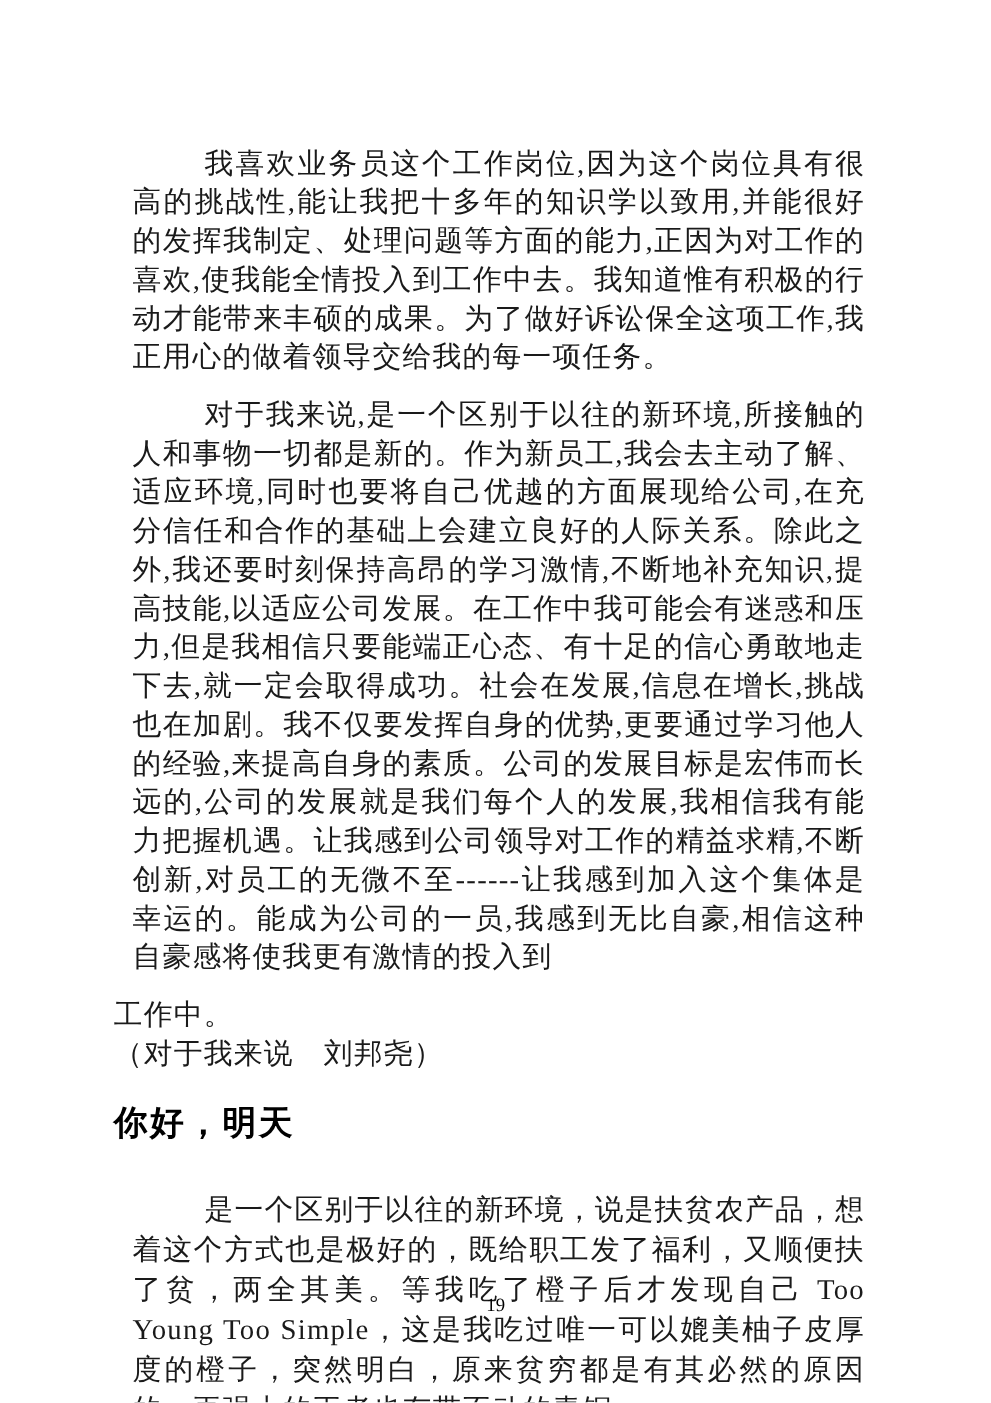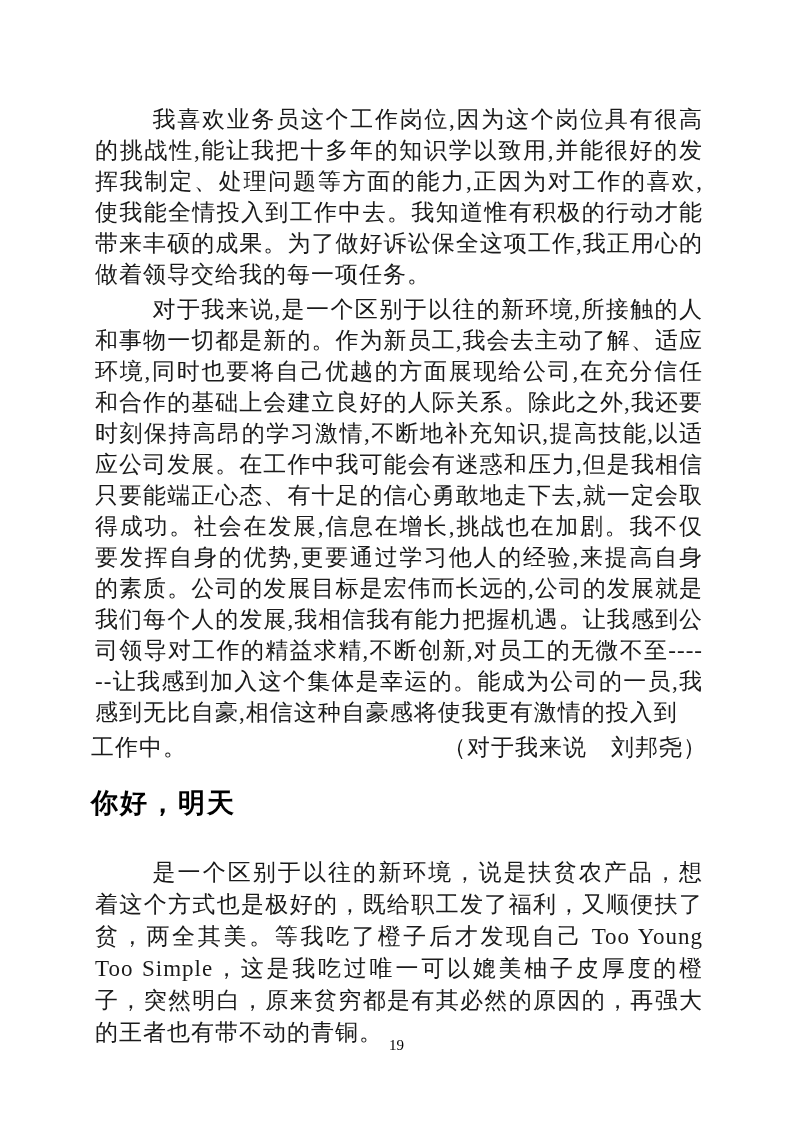--- a/index.html
+++ b/index.html
@@ -13,39 +13,40 @@
     height: 1122px;
     background: #ffffff;
     box-sizing: border-box;
     padding: 100px 86px 0 91px;
     overflow: hidden;
   }
   .content {
     width: 616px;
   }
   .body-para {
-    margin: 4px;
+    margin: 15px;
     font-family: "Liberation Serif", "DejaVu Serif", serif;
     font-size: 23px;
     line-height: 31px;
     letter-spacing: 1px;
     color: #1a1a1a;
     text-align: justify;
     text-justify: inter-character;
     text-indent: 2.5em;
   }
   .closing-line {
     display: flex;
     justify-content: space-between;
     align-items: baseline;
     font-family: "Liberation Serif", "DejaVu Serif", serif;
     font-size: 23px;
     line-height: 31px;
     letter-spacing: 1px;
     color: #1a1a1a;
+    flex-direction: column;
   }
   .article-title {
     margin: 22px 0 36px 0;
     font-family: "Liberation Sans", "DejaVu Sans", sans-serif;
     font-size: 27px;
     font-weight: 700;
     letter-spacing: 2px;
     color: #000000;
     text-align: left;
   }

